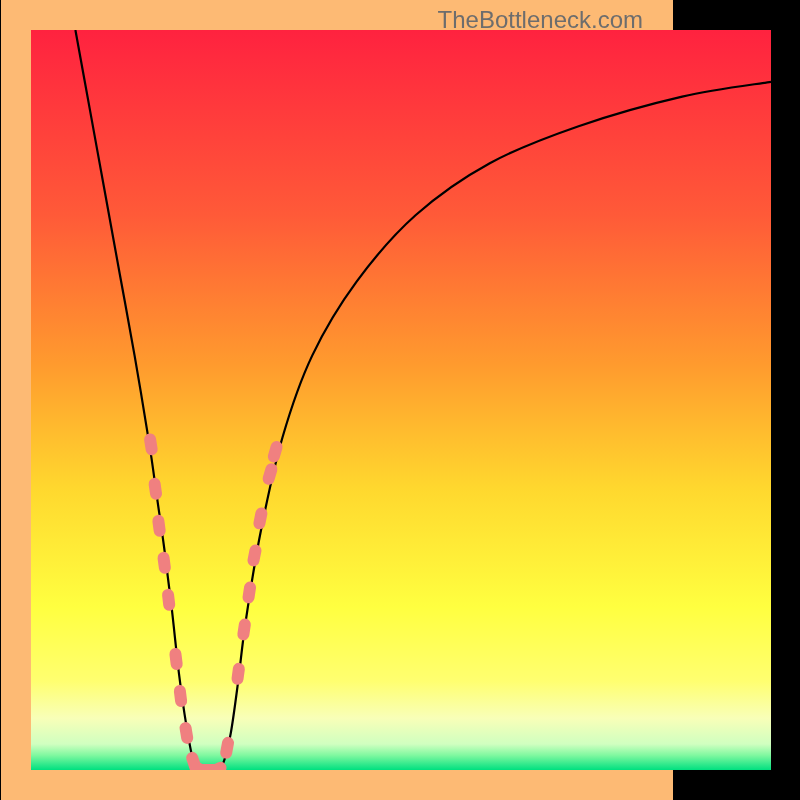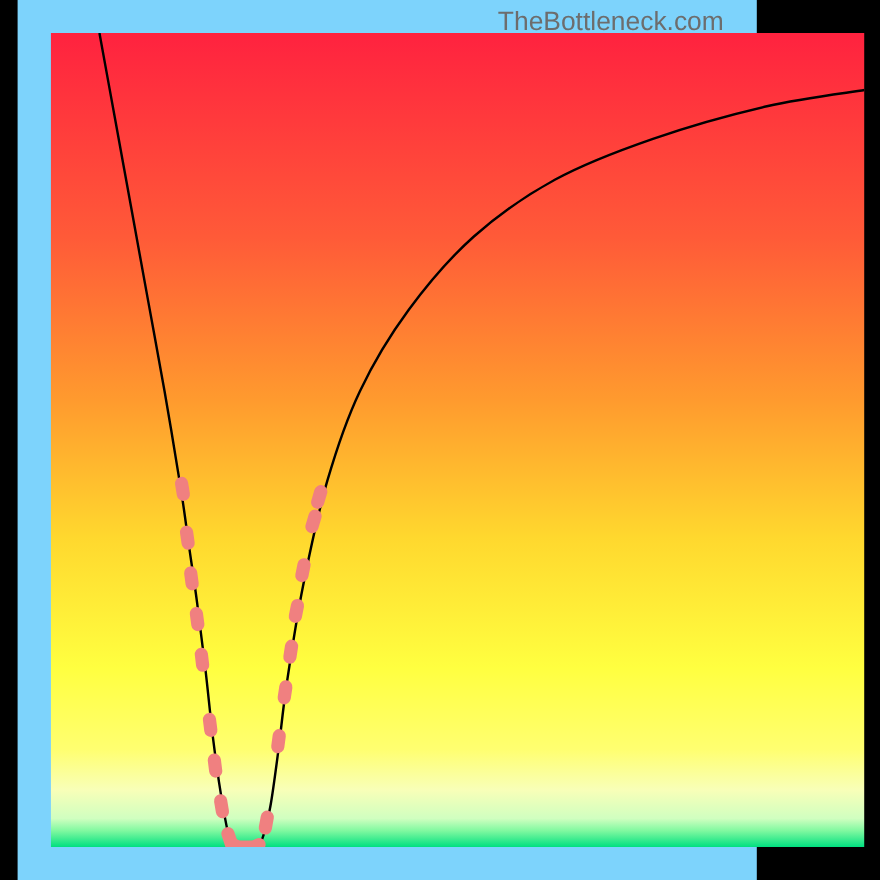--- a/index.html
+++ b/index.html
@@ -6,24 +6,24 @@
     body {
       width: 800px;
       height: 800px;
       background: #000;
       position: relative;
       font-family: Arial, sans-serif;
     }
     .frame {
       position: absolute;
       top: 0;
-      left: 16px;
+      left: 1px;
       width: 672px;
       height: 800px;
-      background: #7dd3fc;
+      background: #fdba74;
     }
     .plot-area {
       position: absolute;
       top: 30px;
       left: 30px;
       width: 740px;
       height: 740px;
       overflow: hidden;
     }
     .gradient-bg {

